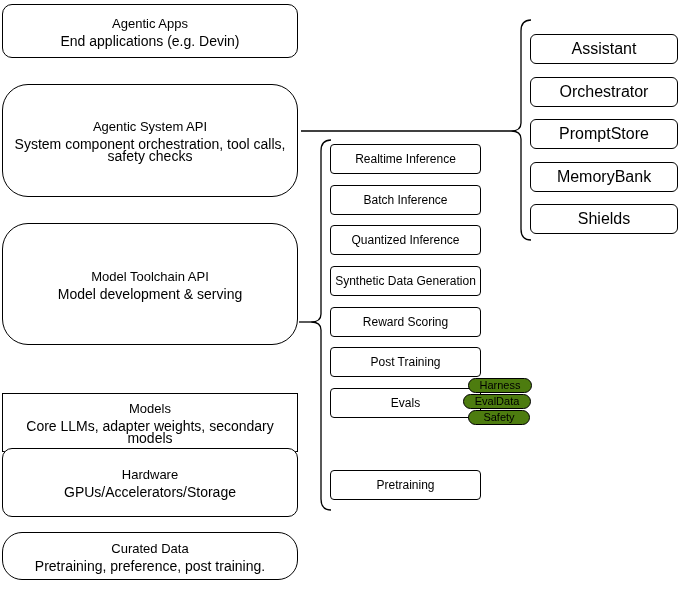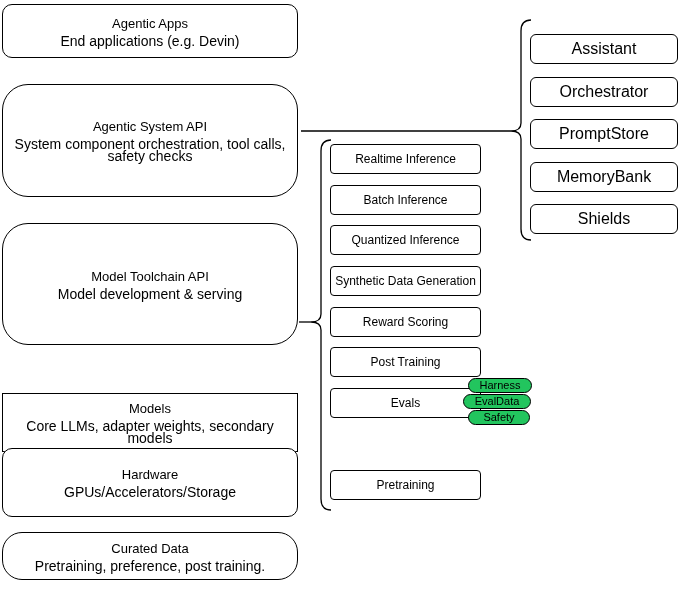--- a/index.html
+++ b/index.html
@@ -37,21 +37,21 @@
     left: 330px; width: 151px; height: 30px;
     border-radius: 4px; font-size: 12px;
   }
   .rbox {
     left: 530px; width: 148px; height: 30px;
     border-radius: 6px; font-size: 16px;
   }
   .pill {
     position: absolute;
     box-sizing: border-box;
-    background: #22c55e;
+    background: #4d7c0f;
     border: 1.3px solid #000000;
     border-radius: 8px;
     height: 15px;
     display: flex;
     align-items: center;
     justify-content: center;
     font-size: 11px;
     line-height: 13px;
     z-index: 5;
   }

